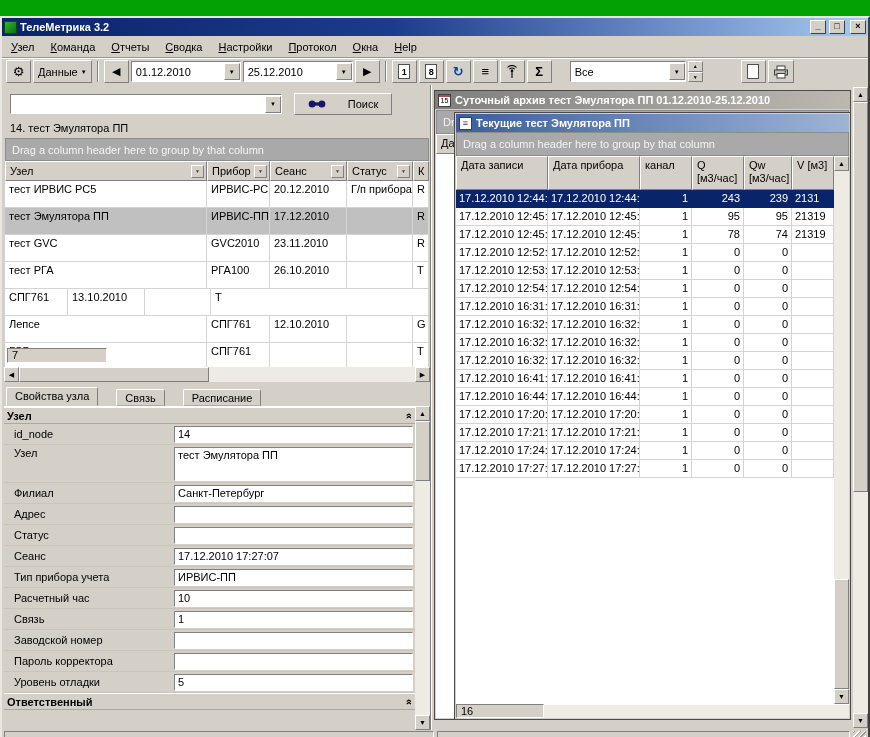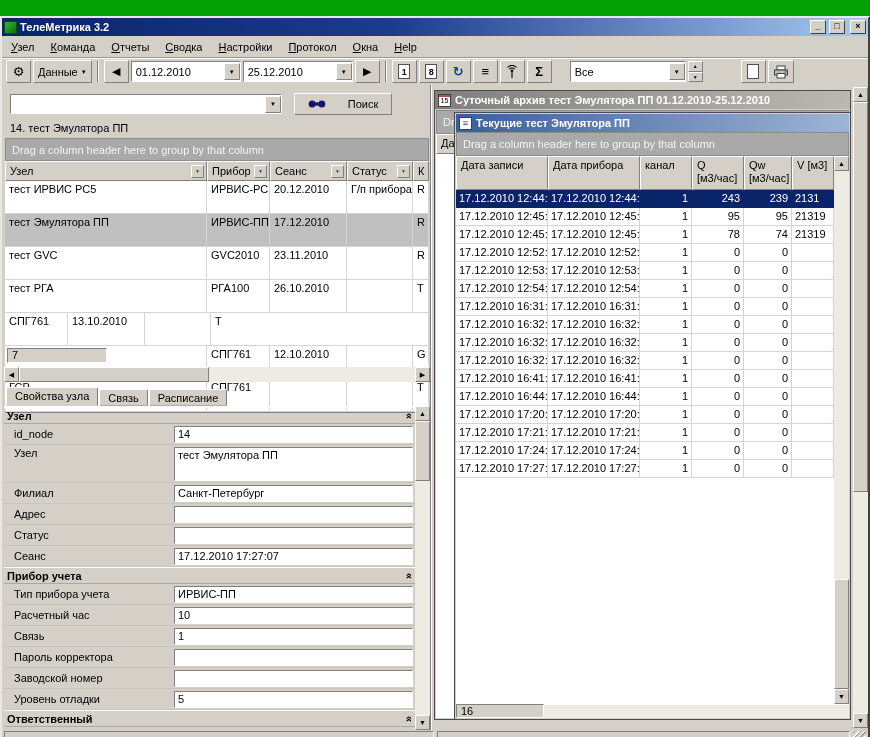--- a/index.html
+++ b/index.html
@@ -45,29 +45,29 @@
 .sinput{flex:1;height:16px;border:none;outline:none;font:11px "Liberation Sans",sans-serif;padding:0 3px;background:#fff}
 .search-btn{position:absolute;left:292px;top:8px;width:98px;height:22px;background:#d4d0c8;border:1px solid;border-color:#fff #808080 #808080 #fff;display:flex;align-items:center;justify-content:center;gap:22px}
 .node-label{position:absolute;left:8px;top:37px}
 .groupbar{background:#a9a9a9;color:#f4f4f4;display:flex;align-items:center;padding:0 6px;white-space:nowrap;overflow:hidden;border:1px solid #8c8c8c}
 .lgroup{position:absolute;left:3px;top:53px;width:424px;height:23px}
 .lgrid{position:absolute;left:3px;top:76px;width:424px;border-bottom:1px solid #808080}
 .lgh{display:flex;height:20px}
 .hc{background:#d4d0c8;border:1px solid;border-color:#fff #808080 #808080 #fff;display:flex;align-items:center;justify-content:space-between;padding:0 2px 0 4px;overflow:hidden;white-space:nowrap}
 .fbtn{width:13px;height:13px;flex:none;background:#d4d0c8;border:1px solid;border-color:#fff #808080 #808080 #fff;font-size:5px;display:flex;align-items:center;justify-content:center;color:#404040}
 .w-node{width:202px}.w-dev{width:63px}.w-sess{width:77px}.w-stat{width:66px}.w-k{flex:1}
-.lrow{display:flex;height:33px;background:#fff}
+.lrow{display:flex;height:27px;background:#fff}
 .lrow.selected{background:#c0c0c0}
 .lrow .c{border-right:1px solid #d4d4d4;border-bottom:1px solid #d4d4d4;padding:2px 4px;white-space:nowrap;overflow:hidden}
 .counter{border:1px solid;border-color:#808080 #fff #fff #808080;background:#d4d0c8;padding:0 4px;overflow:hidden}
 .lcount{position:absolute;left:5px;top:263px;width:100px;height:15px;line-height:13px}
 .hscroll{position:absolute;left:2px;top:282px;width:426px;height:15px;display:flex}
 .hthumb{left:0;top:0;bottom:0;width:190px}
 .tabs{position:absolute;left:2px;top:302px;width:426px;height:19px;display:flex;align-items:flex-end;padding-left:2px}
-.tab{height:17px;padding:2px 8px;background:#d4d0c8;border:1px solid;border-color:#fff #808080 #b0aca4 #fff;border-top-left-radius:2px;border-top-right-radius:2px;margin-right:1px}
+.tab{height:17px;padding:2px 8px;background:#d4d0c8;border:1px solid;border-color:#fff #808080 #b0aca4 #fff;border-top-left-radius:2px;border-top-right-radius:2px;margin-right:18px}
 .tab.active{height:19px;border-bottom-color:#d4d0c8;position:relative;z-index:2}
 .props{position:absolute;left:2px;top:321px;width:411px;height:324px;overflow:hidden;border-top:1px solid #fff}
 .psec{height:17px;display:flex;align-items:center;justify-content:space-between;font-weight:bold;padding:0 4px 0 3px;border-bottom:1px solid #aca89e;border-top:1px solid #fff}
 .chev{display:inline-block;transform:rotate(-90deg);font-weight:bold;font-size:11px}
 .prow{height:21px;display:flex;align-items:center;padding-left:10px;border-bottom:1px solid #c9c5bd}
 .prow .pl{width:160px;flex:none;white-space:nowrap;overflow:hidden}
 .prow .pv{flex:1;height:17px;background:#fff;border:1px solid;border-color:#808080 #fff #fff #808080;padding:1px 3px;margin-right:2px;white-space:nowrap;overflow:hidden}
 .prow.tall{height:38px;align-items:flex-start;padding-top:2px}
 .prow.tall .pv{height:34px}
 .pscroll{position:absolute;left:413px;top:321px;width:15px;height:324px;display:flex;flex-direction:column}
@@ -363,42 +363,38 @@
         </div>
       <div class="prow">
           <span class="pl">Статус</span>
           <span class="pv"></span>
         </div>
       <div class="prow">
           <span class="pl">Сеанс</span>
           <span class="pv">17.12.2010 17:27:07</span>
         </div>
 
-      <div class="psec">
-        <span>Прибор учета</span>
-        <span class="chev">»</span>
-      </div>
       <div class="prow">
           <span class="pl">Тип прибора учета</span>
           <span class="pv">ИРВИС-ПП</span>
         </div>
       <div class="prow">
           <span class="pl">Расчетный час</span>
           <span class="pv">10</span>
         </div>
       <div class="prow">
           <span class="pl">Связь</span>
           <span class="pv">1</span>
         </div>
       <div class="prow">
+          <span class="pl">Заводской номер</span>
+          <span class="pv"></span>
+        </div>
+      <div class="prow">
           <span class="pl">Пароль корректора</span>
-          <span class="pv"></span>
-        </div>
-      <div class="prow">
-          <span class="pl">Заводской номер</span>
           <span class="pv"></span>
         </div>
       <div class="prow">
           <span class="pl">Уровень отладки</span>
           <span class="pv">5</span>
         </div>
 
       <div class="psec">
         <span>Ответственный</span>
         <span class="chev">»</span>

